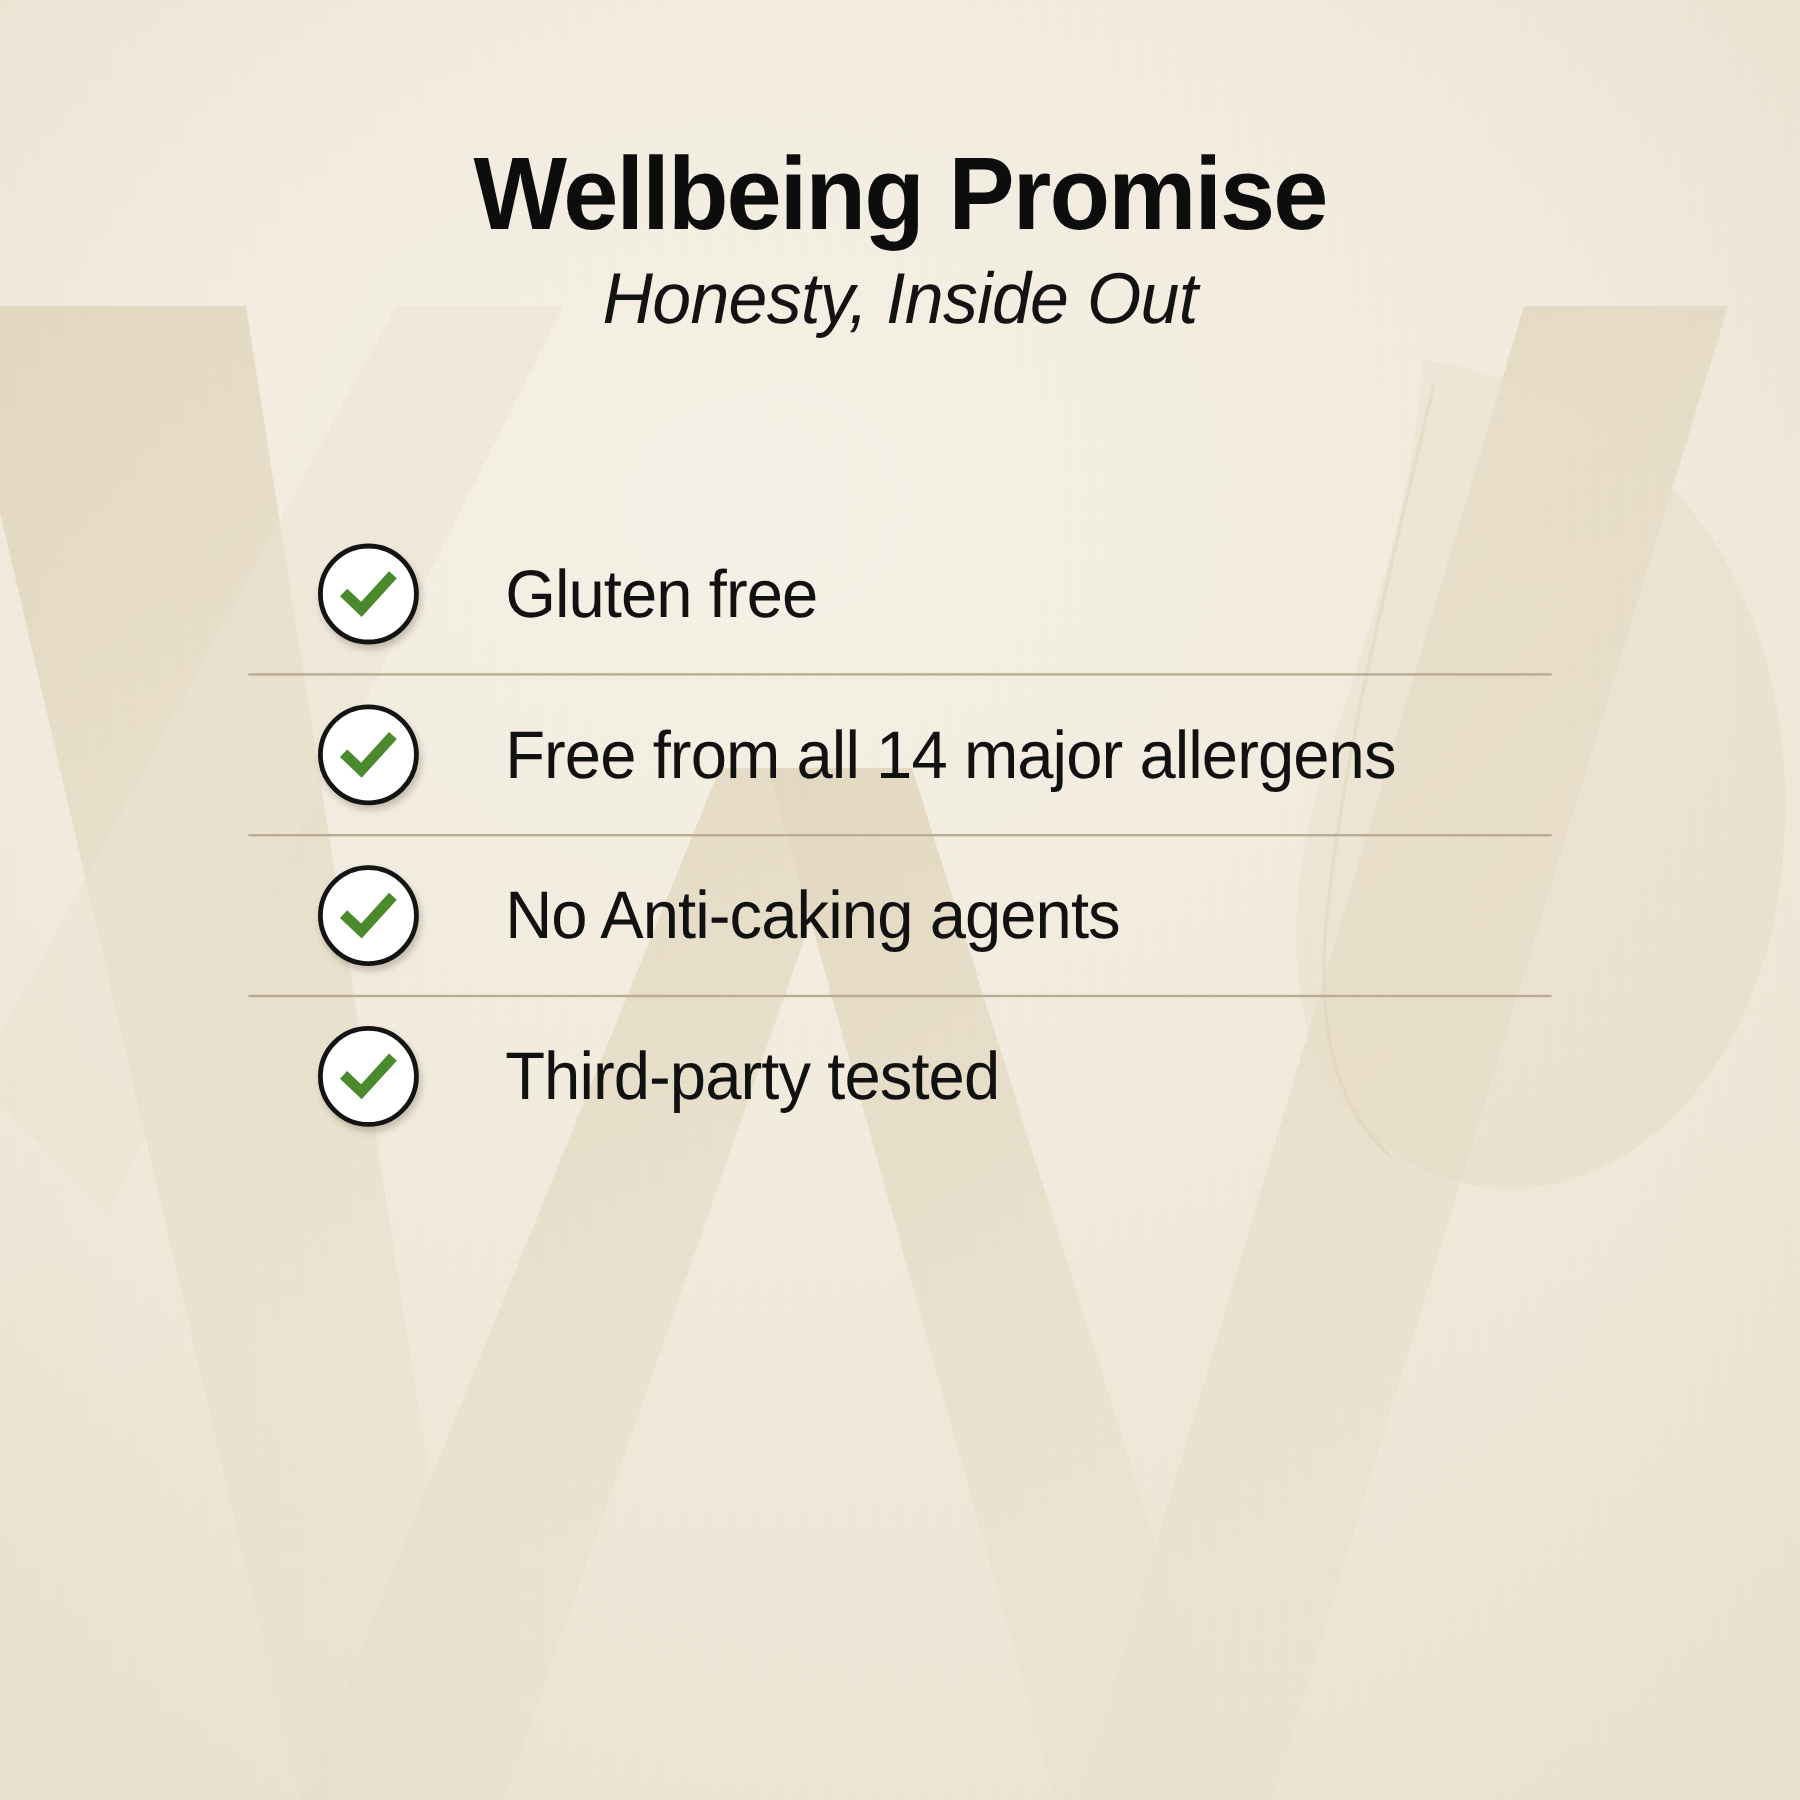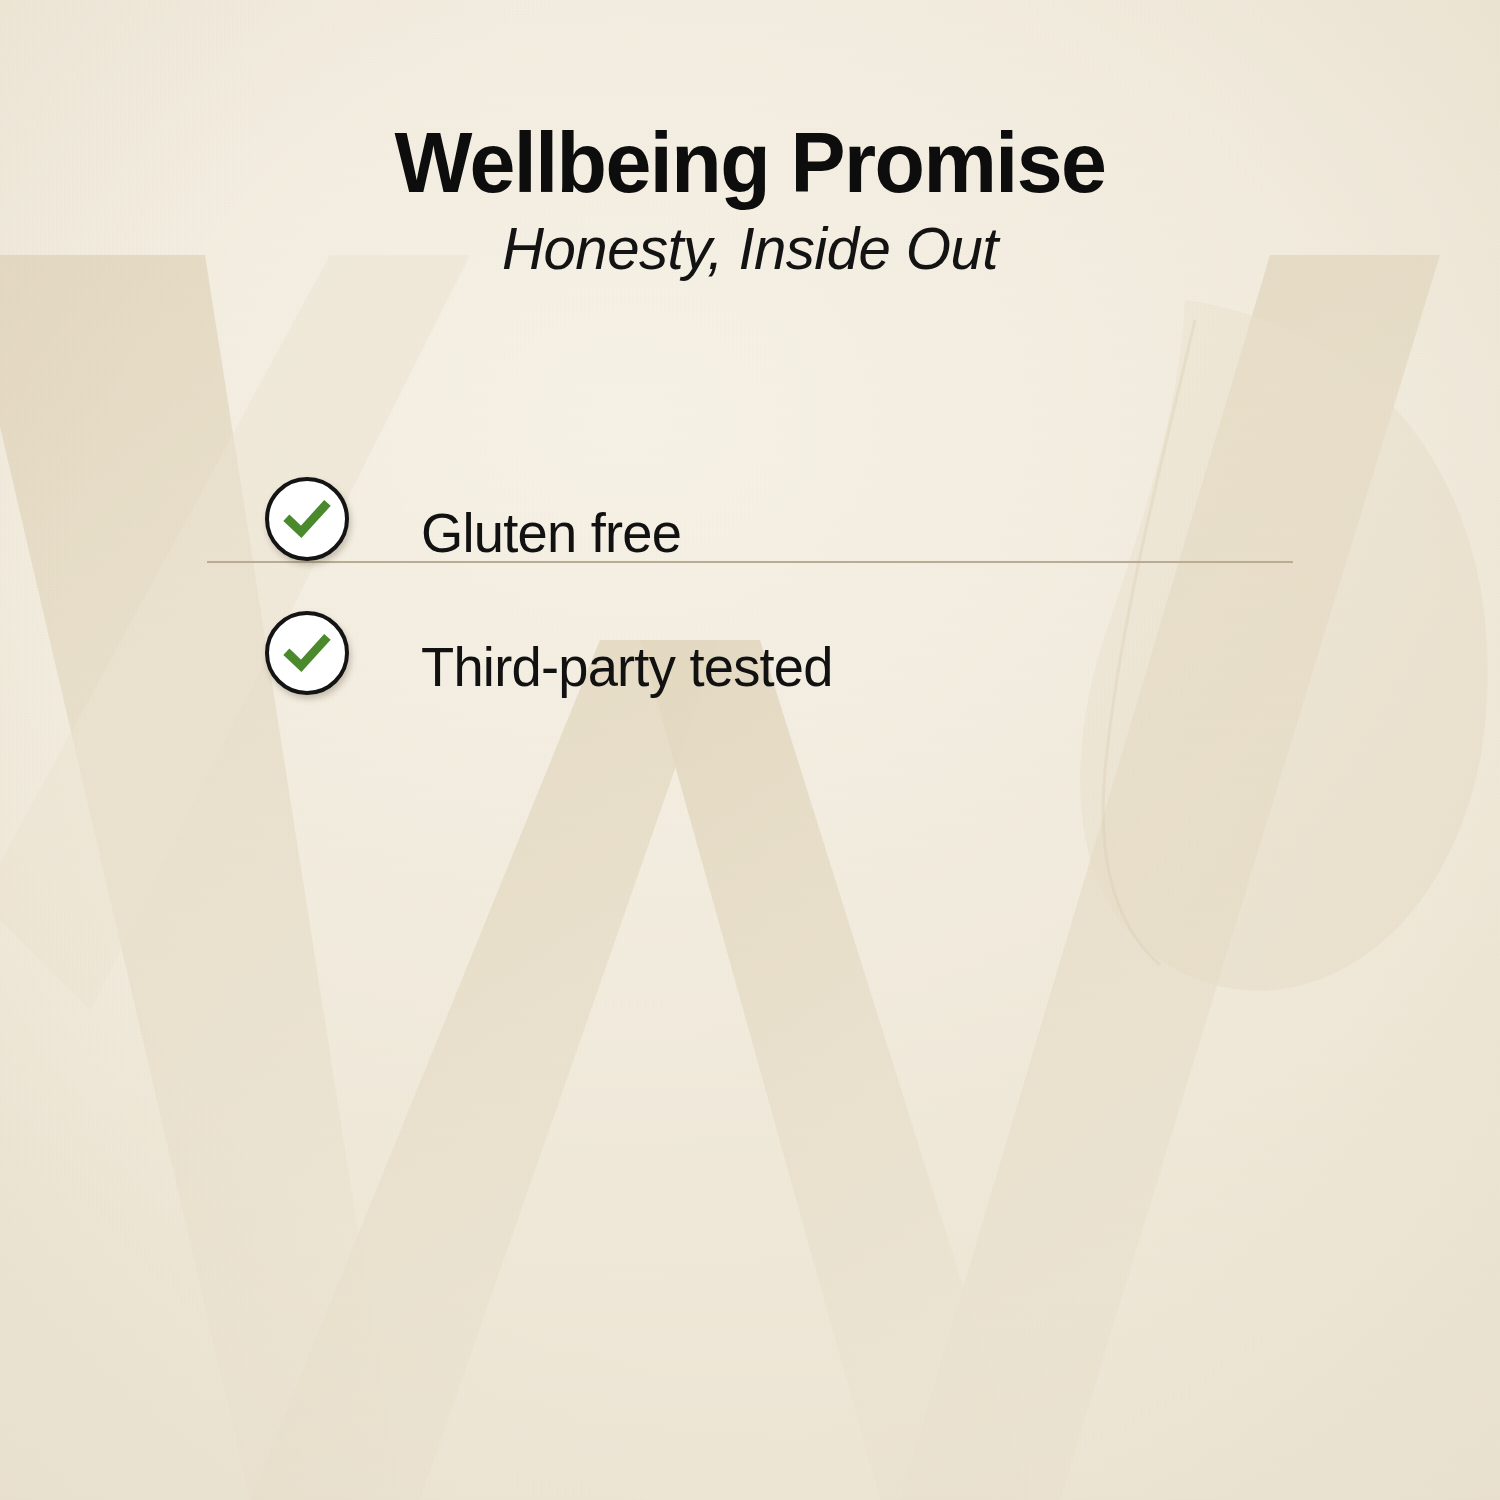--- a/index.html
+++ b/index.html
@@ -82,21 +82,21 @@
     top: 429px;
     left: 207px;
     width: 1086px;
     margin: 0;
     padding: 0;
     list-style: none;
   }
   .promise-row {
     position: relative;
     display: flex;
-    align-items: flex-end;
+    align-items: center;
     height: 132px;
     border-bottom: 2px solid #b9ac93;
   }
   .promise-row:last-child {
     border-bottom: none;
   }
 
   .check-badge {
     position: relative;
     flex: 0 0 auto;
@@ -181,23 +181,39 @@
     <li class="promise-row">
       <span class="check-badge">
         <svg viewBox="0 0 48 48" aria-hidden="true">
           <path d="M9 25.5 L19 35 L39 13" fill="none" stroke="#4a8a2c" stroke-width="7.5" stroke-linecap="square" stroke-linejoin="miter"></path>
         </svg>
       </span>
       <span class="promise-label">Gluten free</span>
     </li>
 
 
-
-
-
+    <li class="promise-row">
+      <span class="check-badge">
+        <svg viewBox="0 0 48 48" aria-hidden="true">
+          <path d="M9 25.5 L19 35 L39 13" fill="none" stroke="#4a8a2c" stroke-width="7.5" stroke-linecap="square" stroke-linejoin="miter"></path>
+        </svg>
+      </span>
+      <span class="promise-label">Free from all 14 major allergens</span>
+    </li>
+
+
+
+    <li class="promise-row">
+      <span class="check-badge">
+        <svg viewBox="0 0 48 48" aria-hidden="true">
+          <path d="M9 25.5 L19 35 L39 13" fill="none" stroke="#4a8a2c" stroke-width="7.5" stroke-linecap="square" stroke-linejoin="miter"></path>
+        </svg>
+      </span>
+      <span class="promise-label">No Anti-caking agents</span>
+    </li>
 
     <li class="promise-row">
       <span class="check-badge">
         <svg viewBox="0 0 48 48" aria-hidden="true">
           <path d="M9 25.5 L19 35 L39 13" fill="none" stroke="#4a8a2c" stroke-width="7.5" stroke-linecap="square" stroke-linejoin="miter"></path>
         </svg>
       </span>
       <span class="promise-label">Third-party tested</span>
     </li>
 

